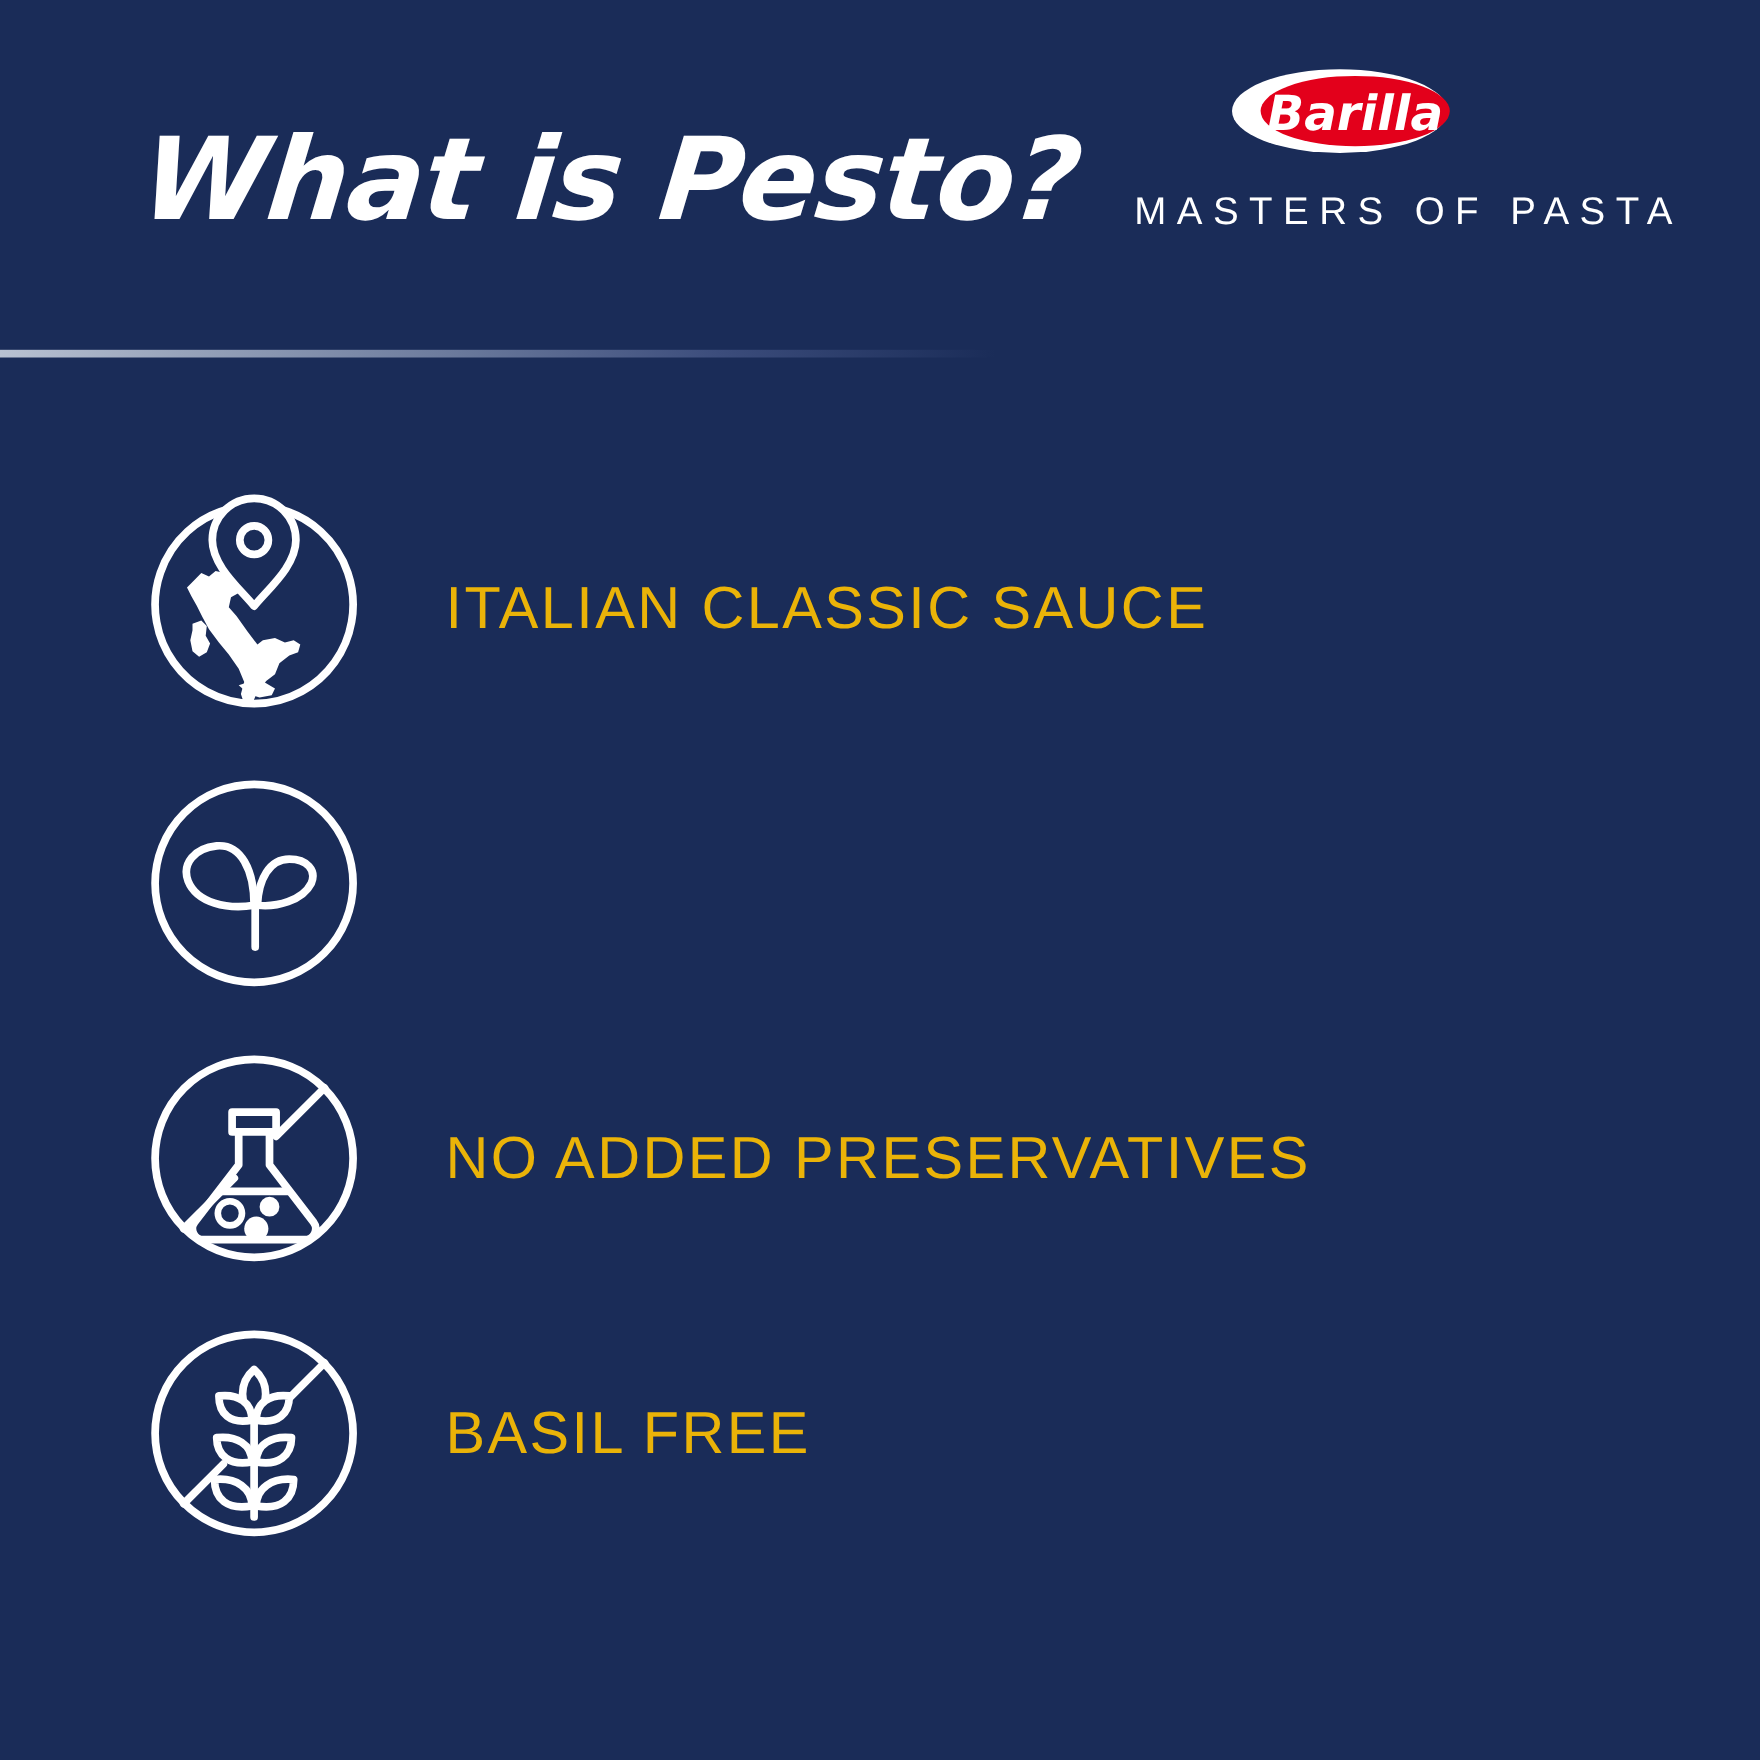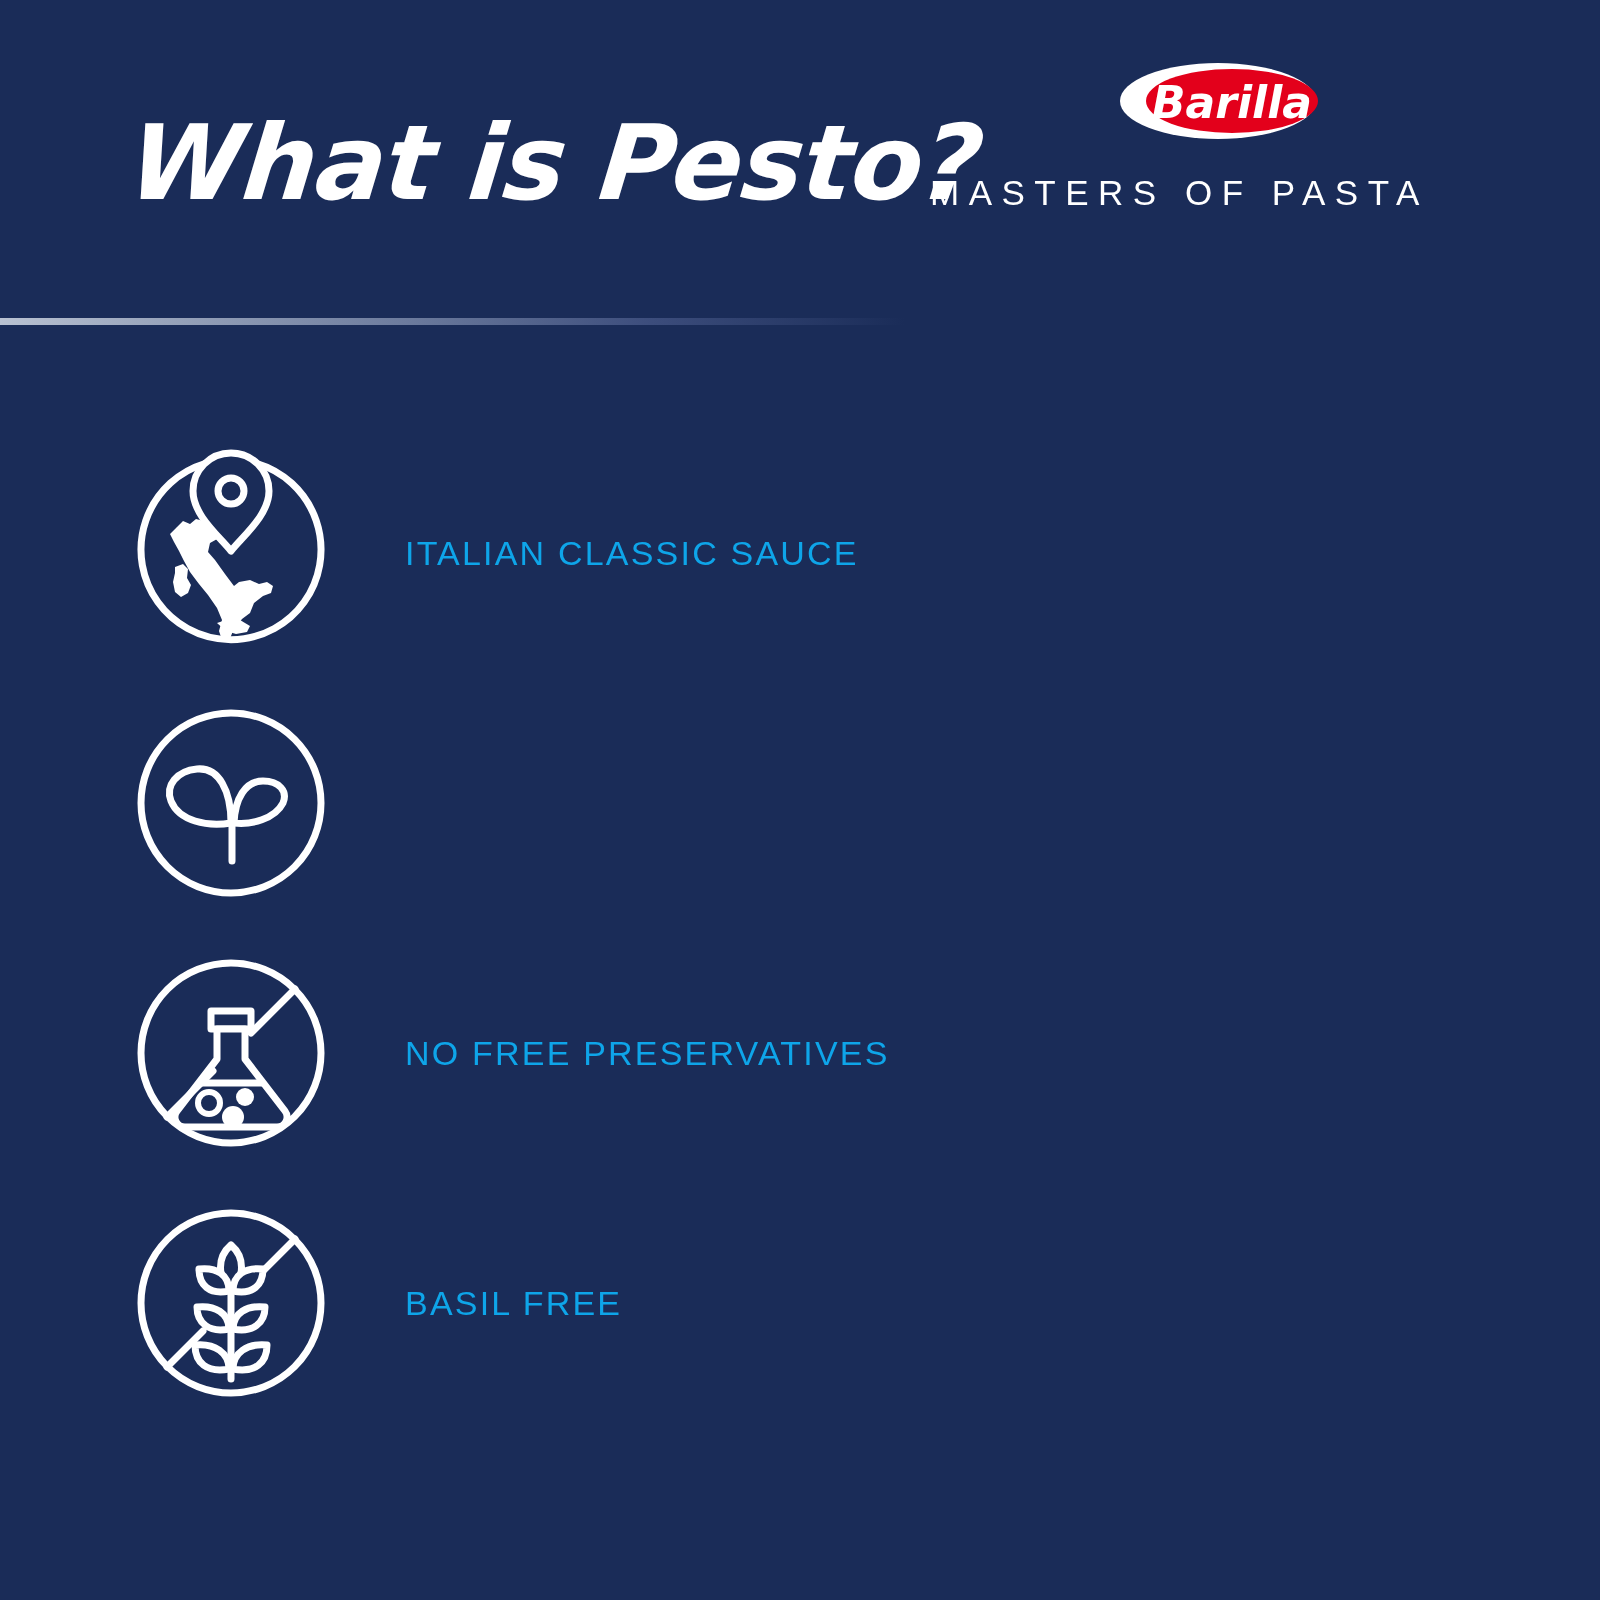--- a/index.html
+++ b/index.html
@@ -57,21 +57,21 @@
     top: 0px;
     width: 210px;
     height: 92px;
     text-align: center;
   }
   .brand-tagline {
     position: absolute;
     left: 0px;
     top: 118px;
     width: 600px;
-    text-align: left;
+    text-align: right;
     color: #ffffff;
     font-size: 35px;
     font-weight: 400;
     letter-spacing: 9.5px;
     white-space: nowrap;
   }
 
   
   .divider {
     position: absolute;
@@ -111,22 +111,22 @@
     height: 196px;
     overflow: visible;
   }
   .feature-label {
     position: absolute;
     left: 405px;
     top: 0px;
     height: 196px;
     display: flex;
     align-items: center;
-    color: #0ea5e9;
-    font-size: 34px;
+    color: #eab308;
+    font-size: 54px;
     font-weight: 400;
     letter-spacing: 2.2px;
     white-space: nowrap;
   }
 </style>
 </head>
 <body>
 
 <div class="canvas">
 
@@ -225,21 +225,21 @@
             <circle cx="112" cy="142" r="9" fill="#ffffff"></circle>
             <circle cx="100" cy="162" r="11" fill="#ffffff"></circle>
           </g>
 
           <g stroke="#ffffff" stroke-width="7" stroke-linecap="round">
             <path d="M34 162 L80 116"></path>
             <path d="M118 78 L162 34"></path>
           </g>
         </svg>
       </div>
-      <div class="feature-label">NO FREE PRESERVATIVES</div>
+      <div class="feature-label">NO ADDED PRESERVATIVES</div>
     </div>
 
     <div class="feature-row">
       <div class="feature-icon">
         <svg viewBox="0 0 196 196" aria-hidden="true">
           <circle cx="98" cy="98" r="90" fill="none" stroke="#ffffff" stroke-width="7"></circle>
 
           <g stroke="#ffffff" stroke-width="7" stroke-linecap="round">
             <path d="M34 162 L70 126"></path>
             <path d="M126 70 L162 34"></path>

